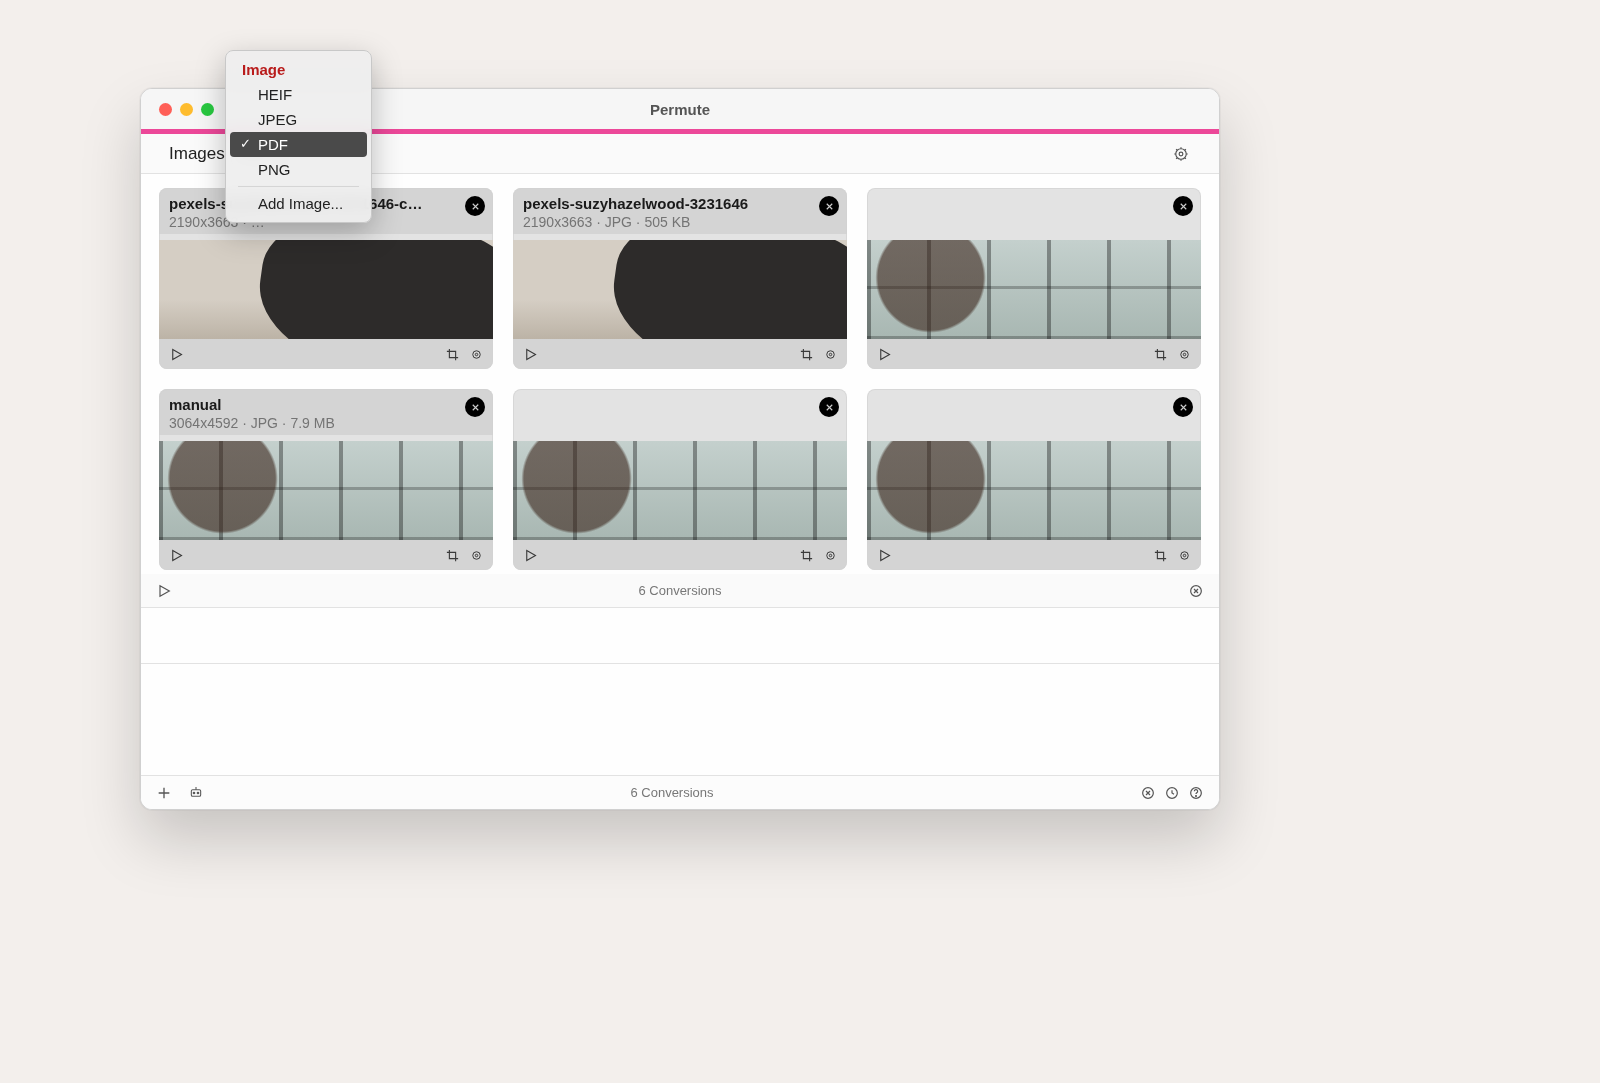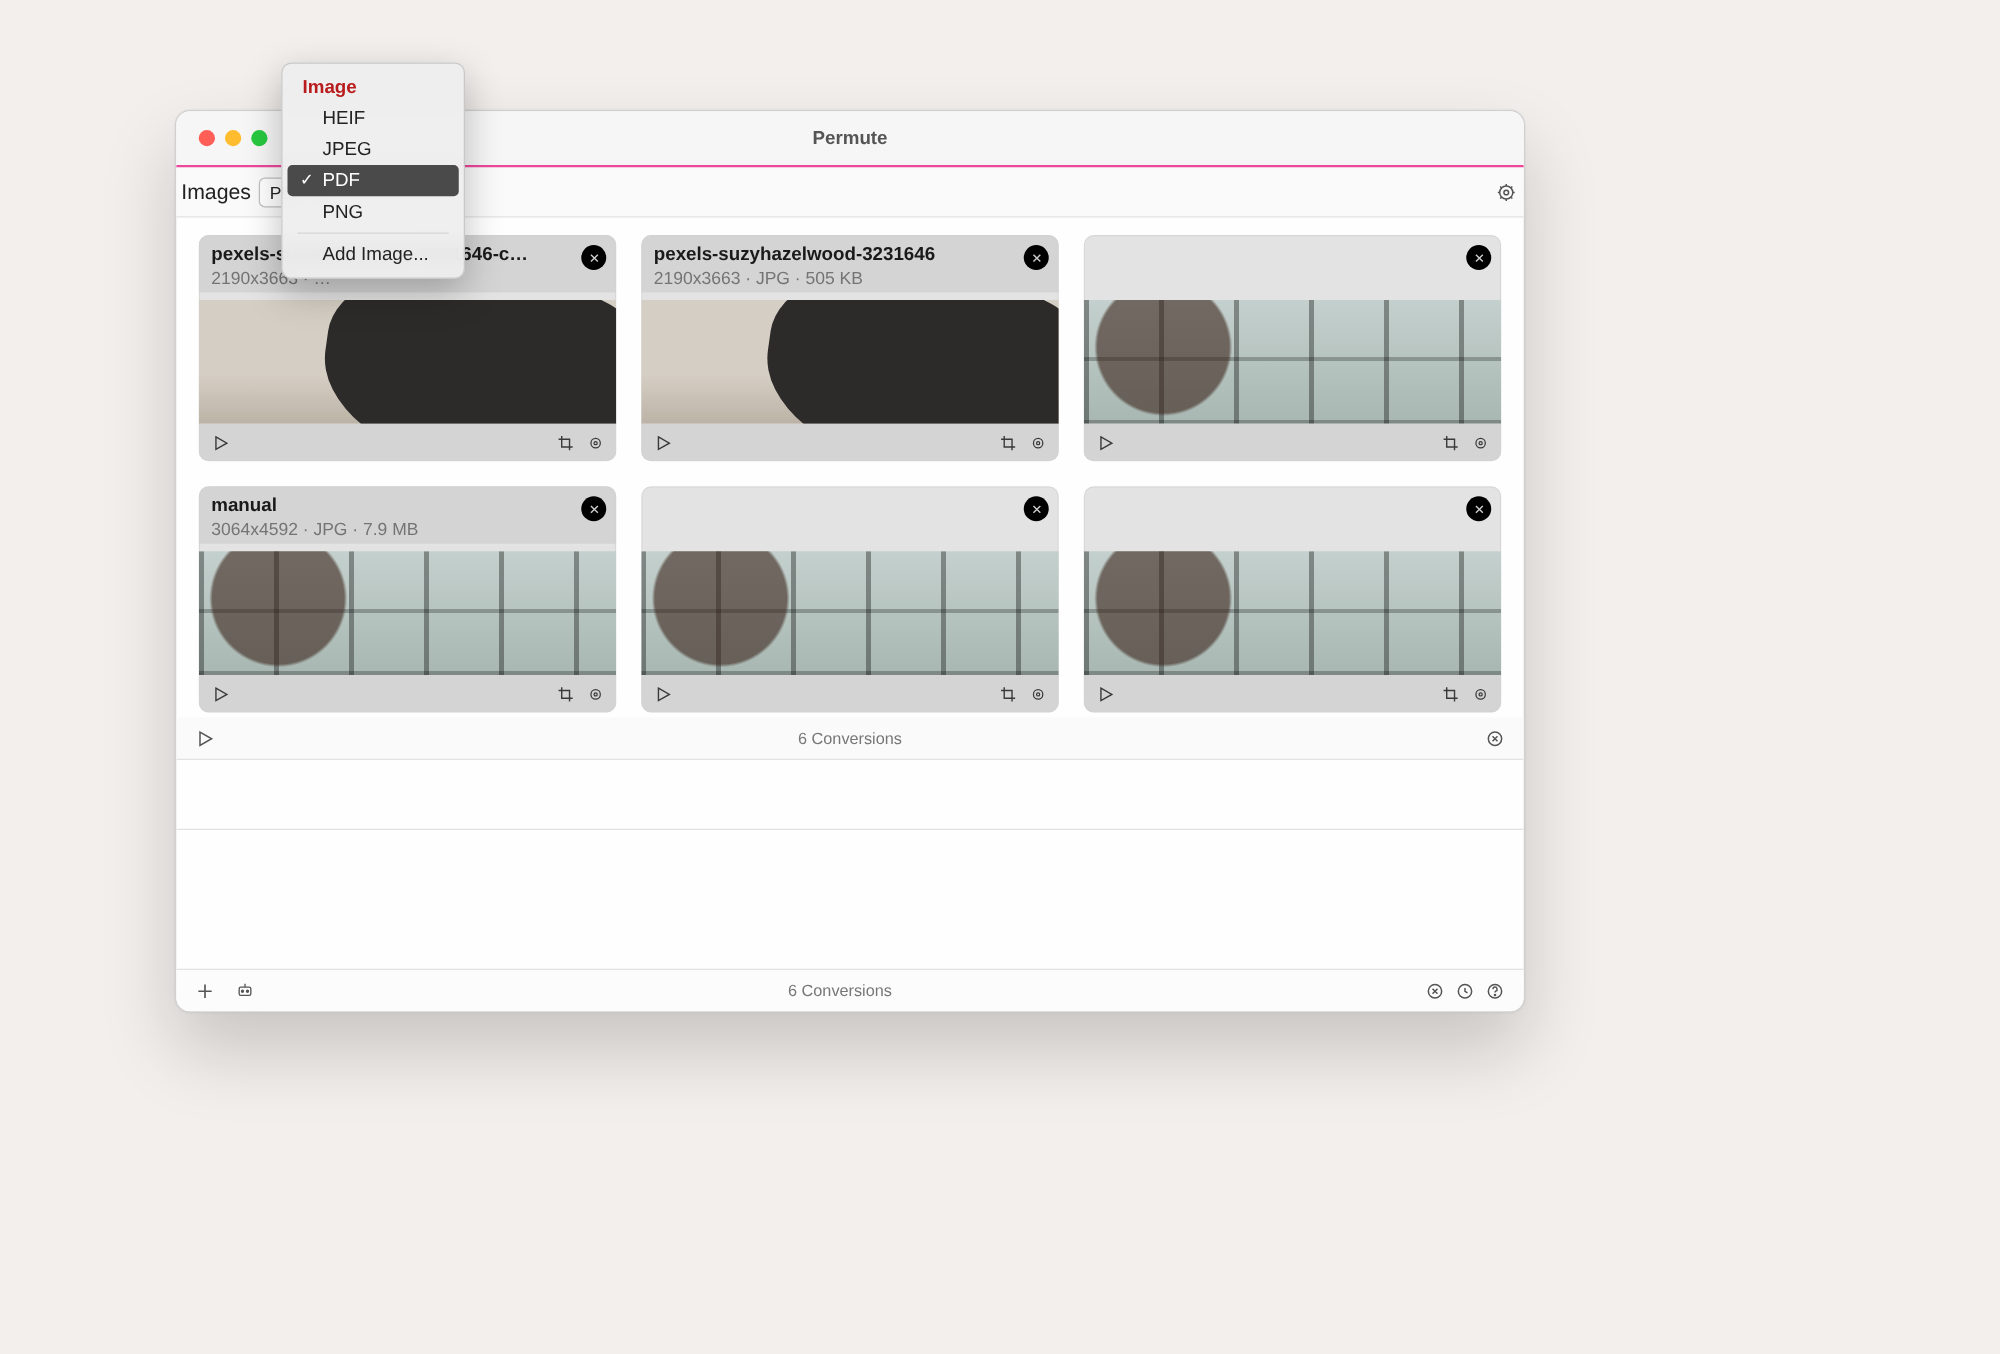--- a/index.html
+++ b/index.html
@@ -19,32 +19,32 @@
     border:1px solid #d0d0d0;
     border-radius:12px;
     box-shadow:0 30px 60px rgba(0,0,0,0.18),0 0 0 1px rgba(0,0,0,0.03);
     overflow:hidden;
   }
   
   .titlebar {
     height:45px;
     display:flex; align-items:center;
     position:relative;
-    border-bottom:2px solid #ec4899;
+    border-bottom:5px solid #ec4899;
     background:#f6f6f6;
   }
   .traffic { display:flex; gap:8px; margin-left:18px; }
   .dot { width:13px;height:13px;border-radius:50%; }
   .dot.r{background:#ff5f57;} .dot.y{background:#febc2e;} .dot.g{background:#28c840;}
   .title { position:absolute; left:0; right:0; text-align:center; font-size:15px; font-weight:600; color:#555; pointer-events:none;}
   
   .toolbar {
     height:40px; display:flex; align-items:center;
     border-bottom:1px solid #e2e2e2;
-    padding:0 4px;
+    padding:0 28px;
     position:relative;
     background:#fafafa;
   }
   .toolbar .category { font-size:17px; font-weight:500; color:#222; margin-right:6px;}
   .format-select {
     border:1px solid #c0c0c0; border-radius:5px;
     padding:2px 24px 2px 8px;
     background:#fff;
     font-size:14px;
     position:relative;

